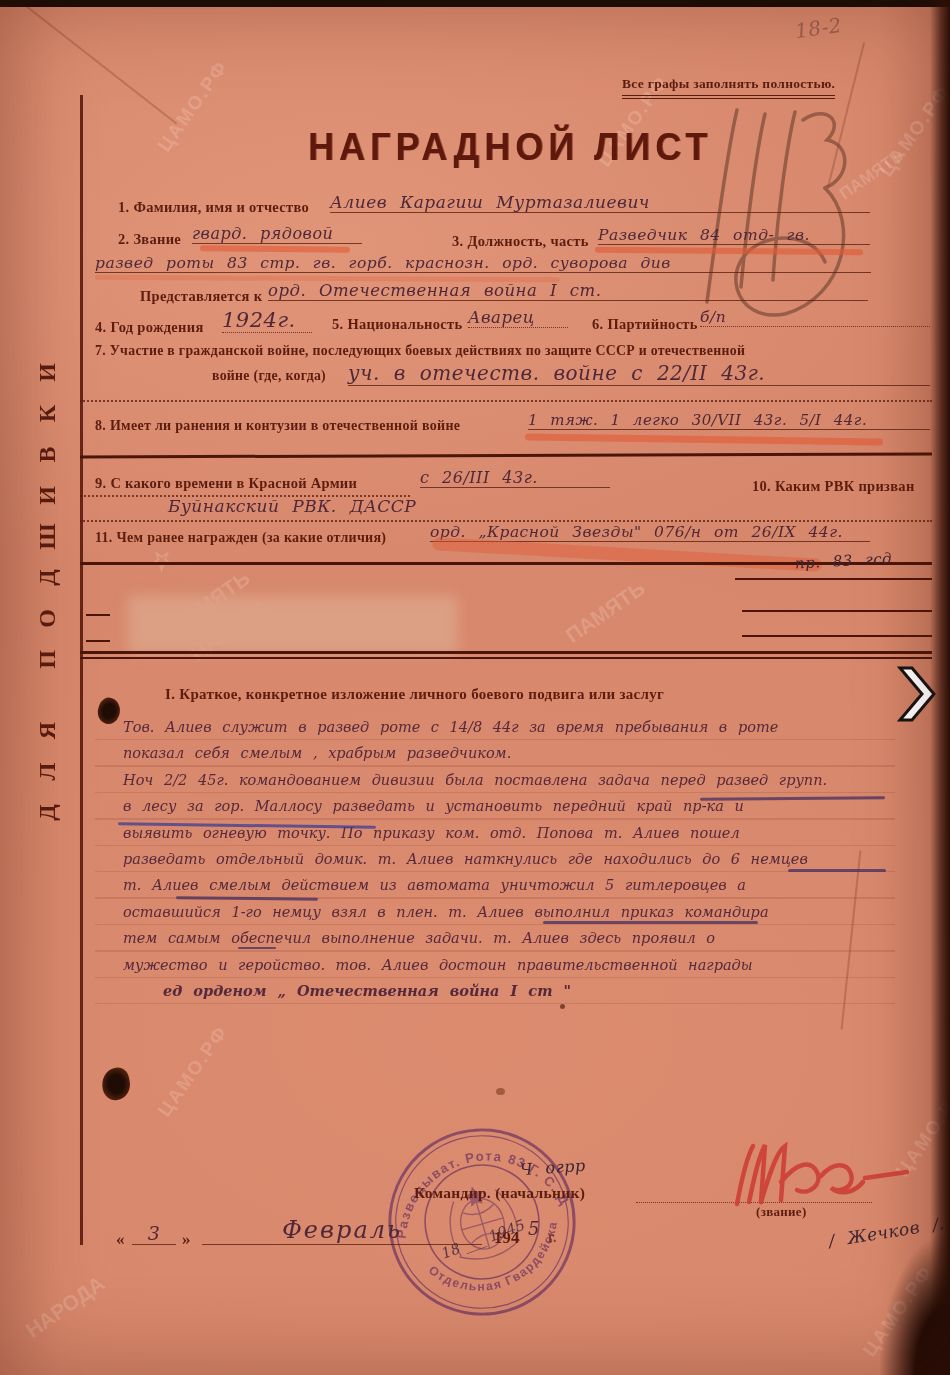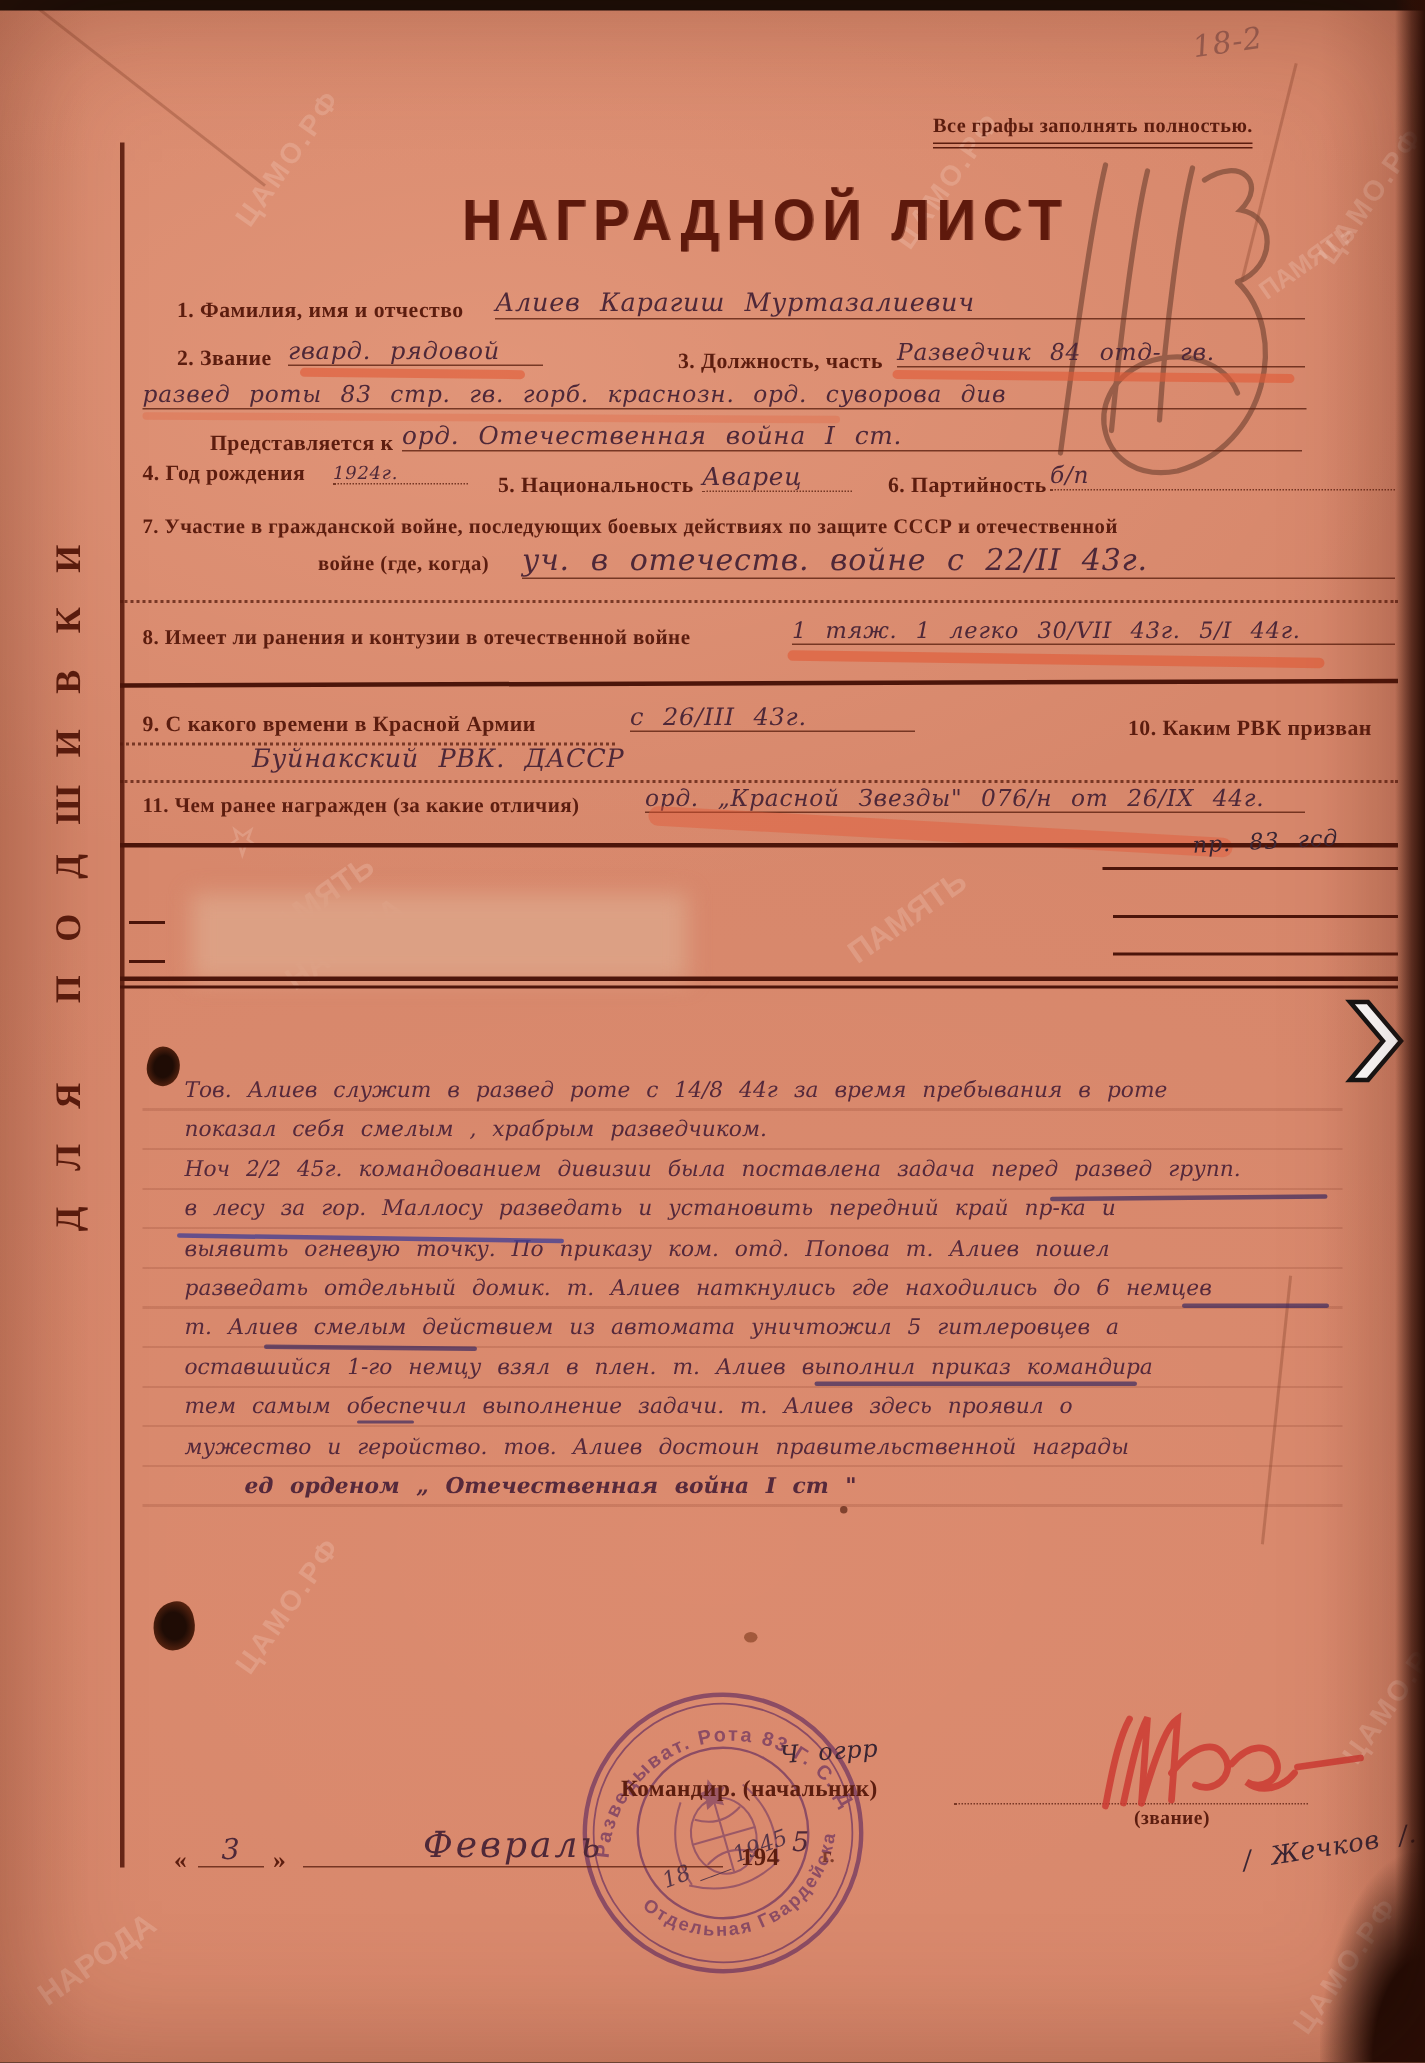--- a/index.html
+++ b/index.html
@@ -106,22 +106,22 @@
   <div class="redbar" style="left:200px;top:246px;width:150px;height:6px;transform:rotate(.6deg);"></div>
   <div class="abs printed" style="left:452px;top:233px;font-size:14.5px;">3. Должность, часть</div>
   <div class="abs hw uline" style="left:598px;top:226px;width:272px;font-size:15.5px;">Разведчик  84 отд- гв.</div>
   <div class="redbar" style="left:595px;top:248px;width:268px;height:6px;transform:rotate(.6deg);"></div>
   <div class="abs hw uline" style="left:95px;top:254px;width:776px;font-size:15.5px;">развед  роты  83 стр. гв. горб.  краснозн.  орд.  суворова  див</div>
   <div class="redbar" style="left:95px;top:276px;width:465px;height:5px;opacity:.45;transform:rotate(.3deg);"></div>
 
   <div class="abs printed" style="left:140px;top:288px;font-size:14.5px;">Представляется к</div>
   <div class="abs hw uline" style="left:268px;top:281px;width:600px;font-size:16.5px;">орд.  Отечественная  война  I  ст.</div>
 
-  <div class="abs printed" style="left:95px;top:308px;font-size:14.5px;text-align:center;">4. Год рождения</div>
-  <div class="abs hw dotu" style="left:222px;top:308px;width:90px;font-size:12px;">1924г.</div>
+  <div class="abs printed" style="left:95px;top:319px;font-size:14.5px;text-align:center;">4. Год рождения</div>
+  <div class="abs hw dotu" style="left:222px;top:308px;width:90px;font-size:21px;">1924г.</div>
   <div class="abs printed" style="left:332px;top:316px;font-size:14.5px;">5. Национальность</div>
   <div class="abs hw dotu" style="left:468px;top:308px;width:100px;font-size:16.5px;">Аварец</div>
   <div class="abs printed" style="left:592px;top:316px;font-size:14.5px;">6. Партийность</div>
   <div class="abs hw dotu" style="left:700px;top:308px;width:230px;font-size:15.5px;">б/п</div>
 
   <div class="abs printed" style="left:95px;top:343px;font-size:13.8px;">7. Участие в гражданской войне,  последующих боевых действиях  по защите СССР  и отечественной</div>
   <div class="abs printed" style="left:212px;top:368px;font-size:13.8px;">войне (где, когда)</div>
   <div class="abs hw uline" style="left:348px;top:361px;width:582px;font-size:20px;">уч.  в  отечеств.  войне  с  22/II 43г.</div>
 
   <div class="dotrule" style="left:80px;top:400px;width:852px;"></div>
@@ -148,20 +148,21 @@
 
   <div class="abs" style="left:128px;top:596px;width:330px;height:58px;background:#dca084;filter:blur(7px);"></div>
   <div class="rule" style="left:86px;top:614px;width:24px;height:2px;"></div>
   <div class="rule" style="left:86px;top:640px;width:24px;height:2px;"></div>
   <div class="rule" style="left:742px;top:610px;width:190px;height:1.5px;"></div>
   <div class="rule" style="left:742px;top:635px;width:190px;height:1.5px;"></div>
 
   <div class="rule" style="left:80px;top:651px;width:852px;height:3px;"></div>
   <div class="rule" style="left:80px;top:657px;width:852px;height:2px;"></div>
 
+  <div class="abs printed" style="left:165px;top:686px;font-size:15px;">I. Краткое, конкретное изложение личного боевого подвига или заслуг</div>
 
   <div id="note-block" class="abs" style="left:95px;top:714px;width:800px;height:295px;">
     <div class="note-line">Тов.  Алиев  служит  в развед роте  с  14/8 44г  за время  пребывания  в роте</div>
     <div class="note-line">показал себя  смелым , храбрым  разведчиком.</div>
     <div class="note-line">Ноч  2/2 45г.  командованием  дивизии  была поставлена  задача  перед  развед групп.</div>
     <div class="note-line">в лесу  за гор. Маллосу   разведать и установить  передний  край  пр-ка  и</div>
     <div class="note-line">выявить  огневую  точку.  По приказу  ком. отд.  Попова  т. Алиев  пошел</div>
     <div class="note-line">разведать  отдельный  домик.  т. Алиев  наткнулись  где  находились  до 6 немцев</div>
     <div class="note-line">т. Алиев  смелым  действием  из  автомата  уничтожил  5 гитлеровцев  а</div>
     <div class="note-line">оставшийся  1-го  немцу  взял  в плен.  т. Алиев  выполнил  приказ  командира</div>

